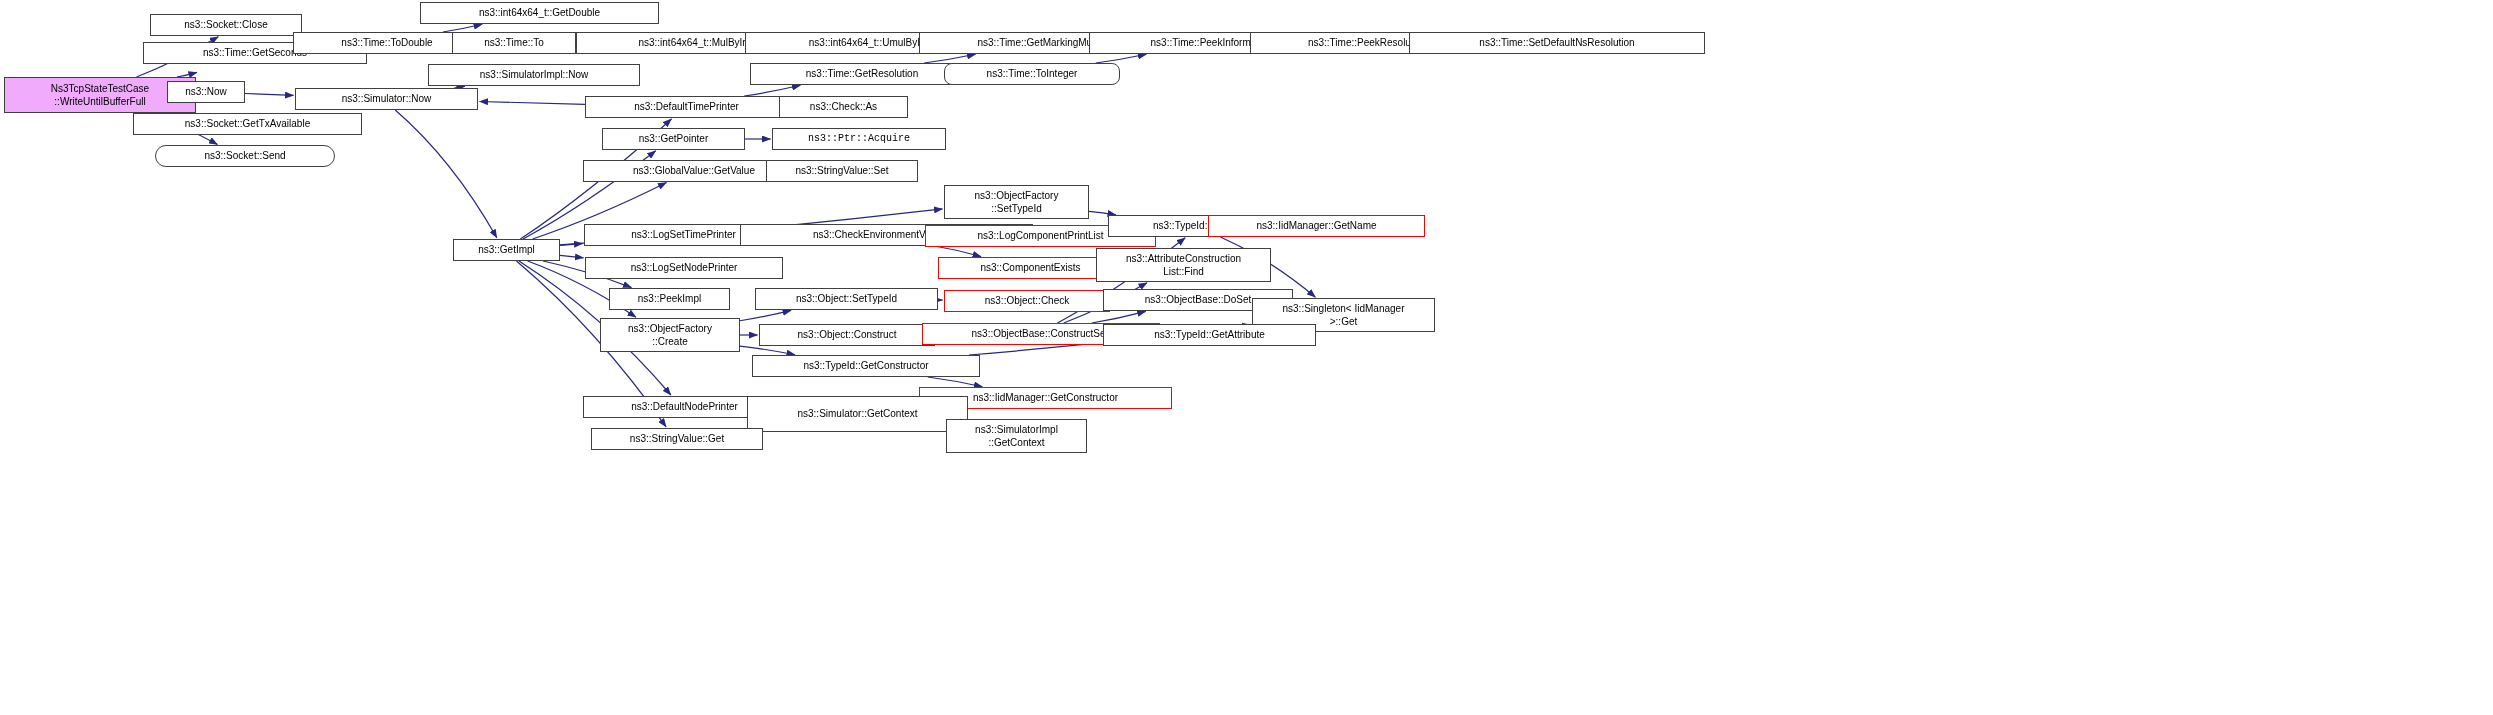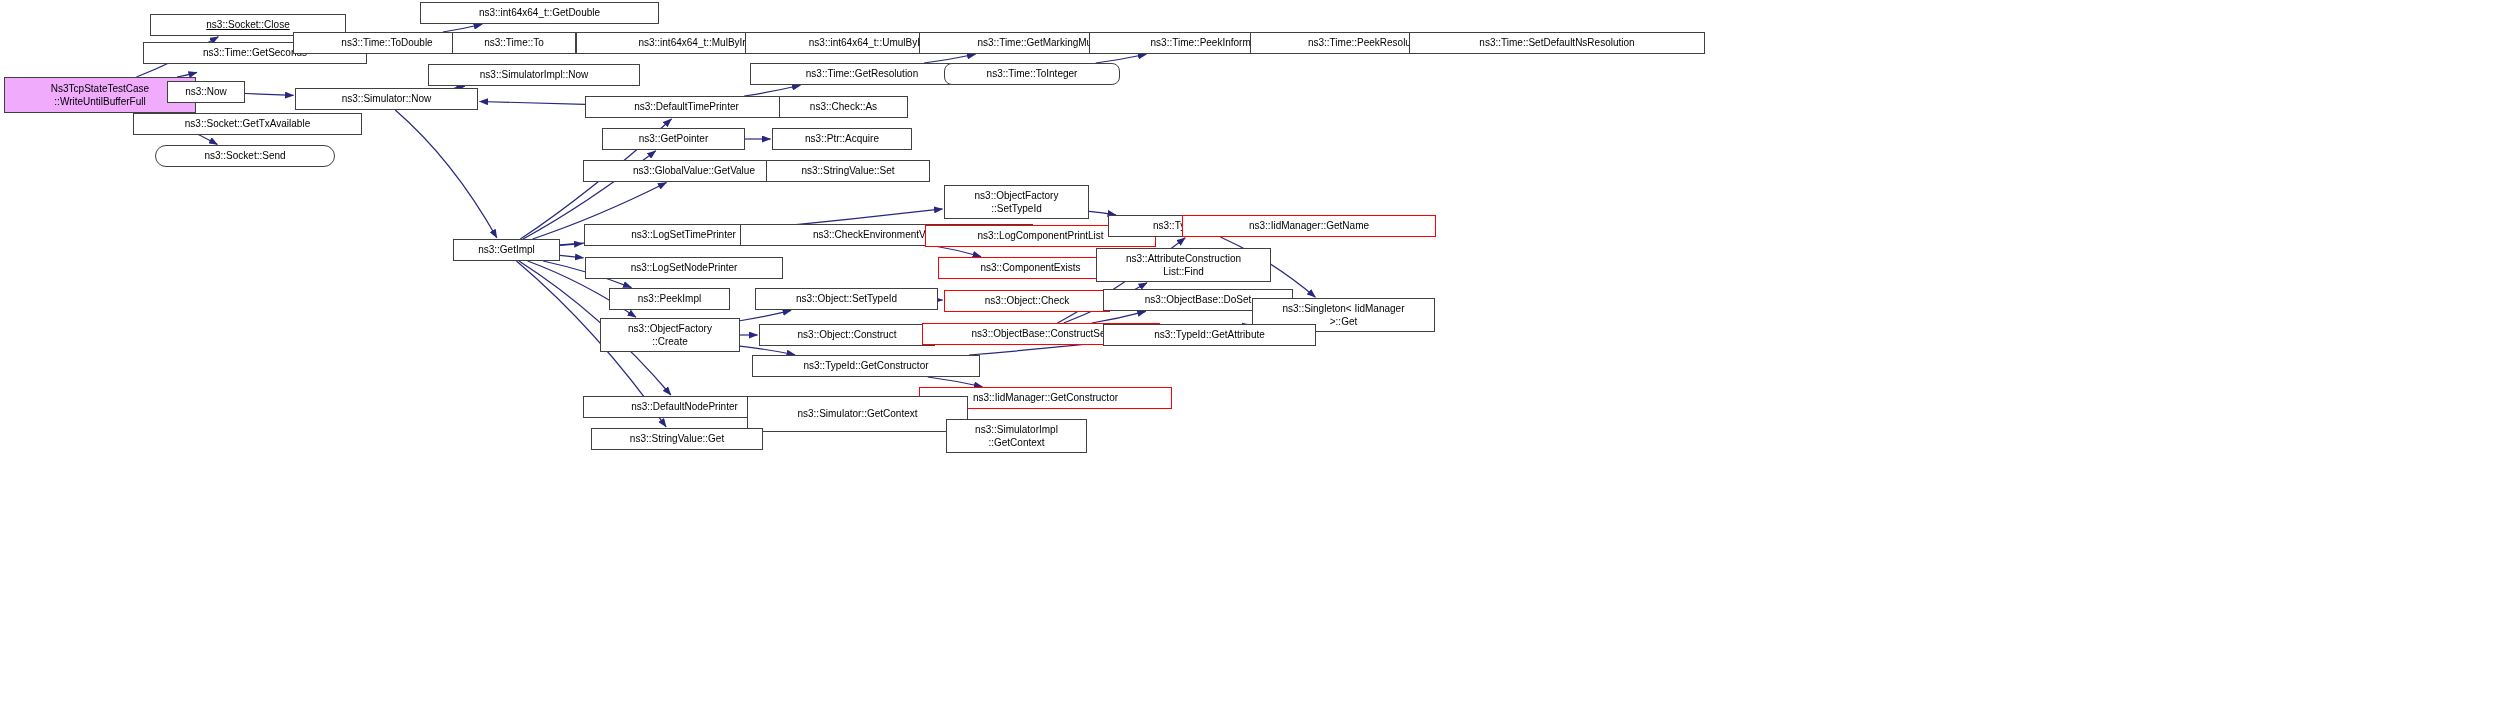--- a/index.html
+++ b/index.html
@@ -72,53 +72,53 @@
       <path d="M1063.7173913043478,323 Q1103.124318281211,307.7878564112031 1147.041245258074,282.6537128224062" fill="none" stroke="#27277f" stroke-width="1.2" marker-end="url(#ah)"></path>
       <path d="M1091.7941176470588,323 Q1118.1069915450155,318.6107406845189 1145.7398654429726,311.3174813690378" fill="none" stroke="#27277f" stroke-width="1.2" marker-end="url(#ah)"></path>
       <path d="M1160,334.70623145400594 L1104.4999735850386,334.37685444264116" fill="none" stroke="#27277f" stroke-width="1.2" marker-end="url(#ah)"></path>
       <path d="M927.703125,377 Q955.5616412149564,380.6583705787109 982.3201574299128,386.73674115742176" fill="none" stroke="#27277f" stroke-width="1.2" marker-end="url(#ah)"></path>
       <path d="M968.9901960784314,355 Q1108.086842244884,343.6235333592016 1250.508483175735,324.93207823672776" fill="none" stroke="#27277f" stroke-width="1.2" marker-end="url(#ah)"></path>
       <path d="M786,407 L748.5,407" fill="none" stroke="#27277f" stroke-width="1.2" marker-end="url(#ah)"></path>
       <path d="M917.8103448275862,418 Q931.4501273599294,419.8140596596905 944.5243438545368,422.8723646023998" fill="none" stroke="#27277f" stroke-width="1.2" marker-end="url(#ah)"></path>
     </svg>
 <div class="node root" style="left: 4px; top: 77px; width: 192px; height: 36px;">Ns3TcpStateTestCase
 ::WriteUntilBufferFull</div>
-    <div class="node" style="left: 150px; top: 14px; width: 196px; height: 22px; text-decoration: underline;">ns3::Socket::Close</div>
+    <div class="node" style="left: 150px; top: 14px; width: 152px; height: 22px;">ns3::Socket::Close</div>
     <div class="node" style="left: 143px; top: 42px; width: 224px; height: 22px; text-align: right;">ns3::Time::GetSeconds</div>
     <div class="node" style="left: 167px; top: 81px; width: 78px; height: 22px;">ns3::Now</div>
     <div class="node" style="left: 133px; top: 113px; width: 229px; height: 22px;">ns3::Socket::GetTxAvailable</div>
     <div class="node" style="left: 155px; top: 145px; width: 180px; height: 22px; border-radius: 11px;">ns3::Socket::Send</div>
     <div class="node" style="left: 293px; top: 32px; width: 188px; height: 22px;">ns3::Time::ToDouble</div>
     <div class="node" style="left: 295px; top: 88px; width: 183px; height: 22px;">ns3::Simulator::Now</div>
     <div class="node" style="left: 420px; top: 2px; width: 239px; height: 22px;">ns3::int64x64_t::GetDouble</div>
     <div class="node" style="left: 452px; top: 32px; width: 124px; height: 22px;">ns3::Time::To</div>
     <div class="node" style="left: 428px; top: 64px; width: 212px; height: 22px;">ns3::SimulatorImpl::Now</div>
     <div class="node" style="left: 576px; top: 32px; width: 251px; height: 22px;">ns3::int64x64_t::MulByInvert</div>
     <div class="node" style="left: 745px; top: 32px; width: 261px; height: 22px;">ns3::int64x64_t::UmulByInvert</div>
     <div class="node" style="left: 750px; top: 63px; width: 219px; height: 22px; padding-left: 8px;">ns3::Time::GetResolution</div>
     <div class="node" style="left: 585px; top: 96px; width: 203px; height: 22px;">ns3::DefaultTimePrinter</div>
     <div class="node" style="left: 919px; top: 32px; width: 245px; height: 22px;">ns3::Time::GetMarkingMutex</div>
     <div class="node" style="left: 944px; top: 63px; width: 176px; height: 22px; border-radius: 8px;">ns3::Time::ToInteger</div>
     <div class="node" style="left: 779px; top: 96px; width: 129px; height: 22px;">ns3::Check::As</div>
     <div class="node" style="left: 1089px; top: 32px; width: 245px; height: 22px;">ns3::Time::PeekInformation</div>
     <div class="node" style="left: 1250px; top: 32px; width: 235px; height: 22px;">ns3::Time::PeekResolution</div>
     <div class="node" style="left: 1409px; top: 32px; width: 296px; height: 22px;">ns3::Time::SetDefaultNsResolution</div>
     <div class="node" style="left: 602px; top: 128px; width: 143px; height: 22px;">ns3::GetPointer</div>
-    <div class="node" style="left: 772px; top: 128px; width: 140px; height: 22px;">ns3::Ptr::Acquire</div>
+    <div class="node" style="left: 772px; top: 128px; width: 174px; height: 22px; font-family: Liberation Mono, monospace;">ns3::Ptr::Acquire</div>
     <div class="node" style="left: 583px; top: 160px; width: 222px; height: 22px;">ns3::GlobalValue::GetValue</div>
-    <div class="node" style="left: 766px; top: 160px; width: 164px; height: 22px;">ns3::StringValue::Set</div>
+    <div class="node" style="left: 766px; top: 160px; width: 152px; height: 22px;">ns3::StringValue::Set</div>
     <div class="node" style="left: 944px; top: 185px; width: 145px; height: 34px;">ns3::ObjectFactory
 ::SetTypeId</div>
     <div class="node" style="left: 453px; top: 239px; width: 107px; height: 22px;">ns3::GetImpl</div>
     <div class="node" style="left: 584px; top: 224px; width: 199px; height: 22px;">ns3::LogSetTimePrinter</div>
     <div class="node" style="left: 740px; top: 224px; width: 293px; height: 22px;">ns3::CheckEnvironmentVariables</div>
     <div class="node warn" style="left: 925px; top: 225px; width: 231px; height: 22px;">ns3::LogComponentPrintList</div>
     <div class="node warn" style="left: 938px; top: 257px; width: 185px; height: 22px;">ns3::ComponentExists</div>
     <div class="node" style="left: 1108px; top: 215px; width: 190px; height: 22px;">ns3::TypeId::GetName</div>
-    <div class="node warn" style="left: 1182px; top: 215px; width: 254px; height: 22px;">ns3::IidManager::GetName</div>
+    <div class="node warn" style="left: 1208px; top: 215px; width: 217px; height: 22px;">ns3::IidManager::GetName</div>
     <div class="node" style="left: 1096px; top: 248px; width: 175px; height: 34px;">ns3::AttributeConstruction
 List::Find</div>
     <div class="node" style="left: 585px; top: 257px; width: 198px; height: 22px;">ns3::LogSetNodePrinter</div>
     <div class="node" style="left: 609px; top: 288px; width: 121px; height: 22px;">ns3::PeekImpl</div>
     <div class="node" style="left: 755px; top: 288px; width: 183px; height: 22px;">ns3::Object::SetTypeId</div>
     <div class="node warn" style="left: 944px; top: 290px; width: 166px; height: 22px;">ns3::Object::Check</div>
     <div class="node" style="left: 1103px; top: 289px; width: 190px; height: 22px;">ns3::ObjectBase::DoSet</div>
     <div class="node" style="left: 1252px; top: 298px; width: 183px; height: 34px;">ns3::Singleton&lt; IidManager
 &gt;::Get</div>
     <div class="node" style="left: 600px; top: 318px; width: 140px; height: 34px;">ns3::ObjectFactory

